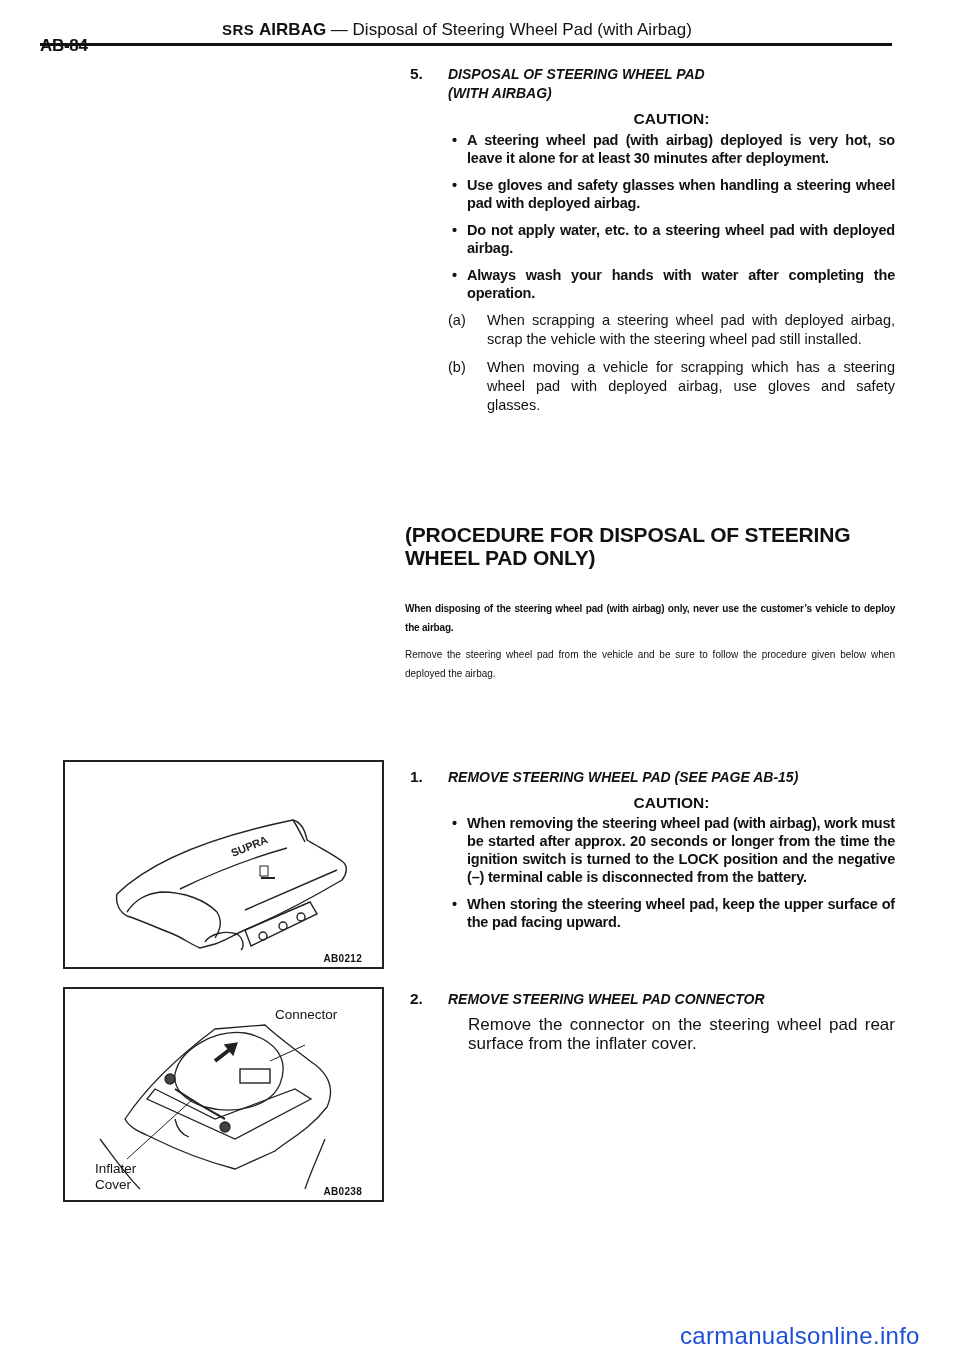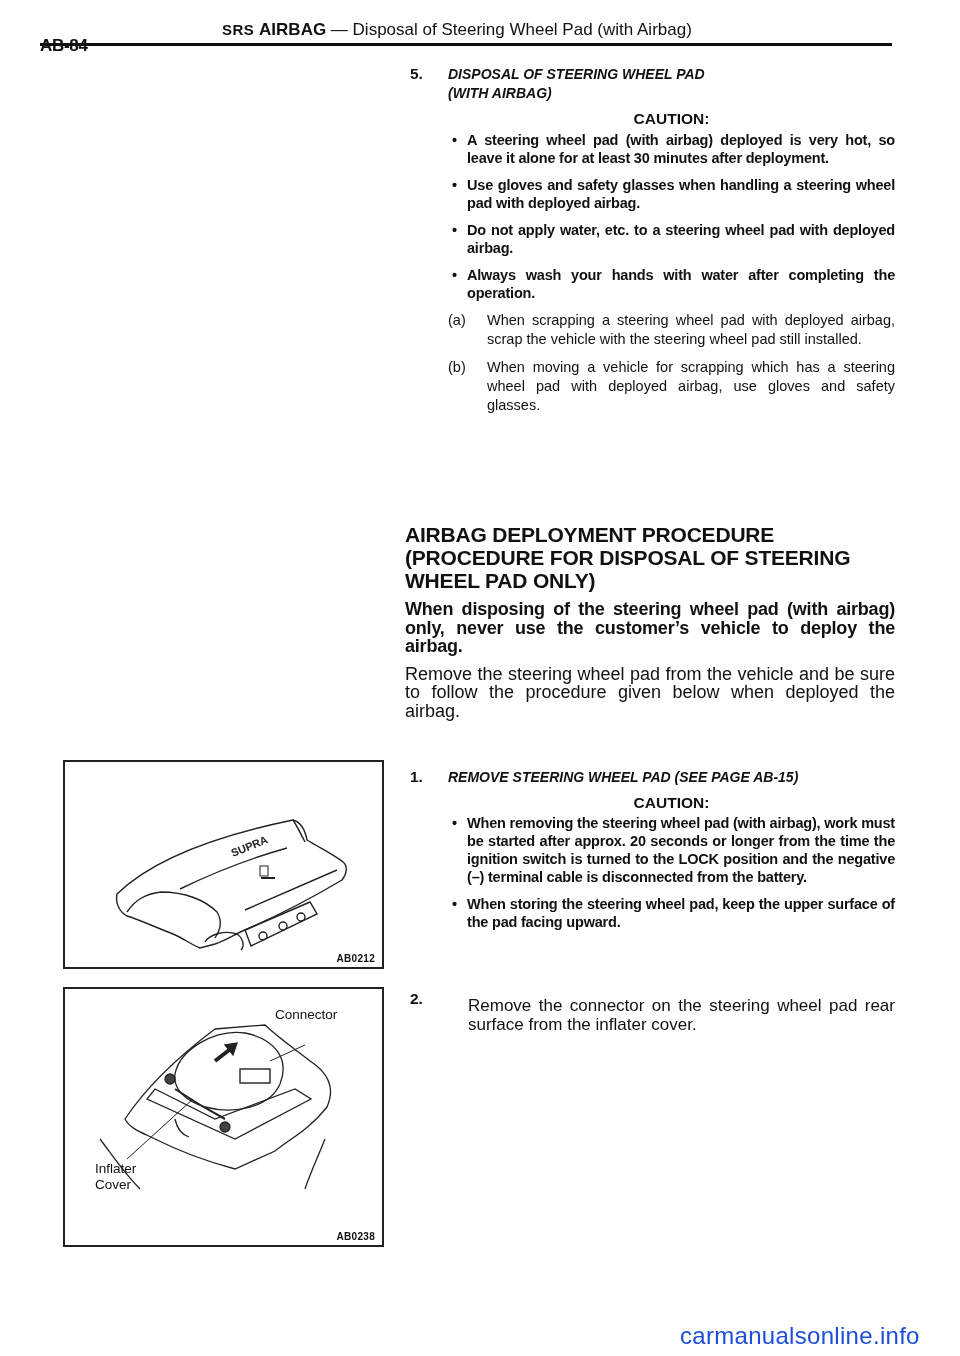--- a/index.html
+++ b/index.html
@@ -20,26 +20,26 @@
     .bullets { margin-left: 47px; list-style: none; }
     .bullets li { position: relative; padding-left: 15px; font-weight: bold; font-size: 14.5px; line-height: 18px; text-align: justify; margin-bottom: 9px; letter-spacing: -0.2px; }
     .bullets li .dot { position: absolute; left: 0; top: 0; }
     .subitems { margin-left: 43px; list-style: none; }
     .subitems li { position: relative; padding-left: 39px; font-size: 14.5px; line-height: 19px; text-align: justify; margin-bottom: 9px; }
     .subitems li .lbl { position: absolute; left: 0; top: 0; }
     .para { margin-left: 63px; font-size: 17px; line-height: 19px; text-align: justify; }
 
     .section-head { position: absolute; left: 405px; top: 523px; width: 500px; font-weight: bold; font-size: 21px; line-height: 23px; letter-spacing: -0.2px; }
     .section-body { position: absolute; left: 405px; top: 600px; width: 490px; }
-    .section-body p { font-size: 18px; line-height: 18.5px; margin-bottom: 9px; text-align: justify; }
+    .section-body p { font-size: 10px; line-height: 18.5px; margin-bottom: 9px; text-align: justify; }
     .section-body p.warn { font-weight: bold; letter-spacing: -0.2px; }
     .hint-label { margin-right: 10px; }
 
     .figure { position: absolute; left: 63px; width: 321px; border: 2px solid #222; background: #fff; }
-    .fig-code { position: absolute; right: 7px; bottom: 3px; font-size: 10px; font-weight: bold; letter-spacing: 0.3px; margin-top: 27px; }
+    .fig-code { position: absolute; right: 20px; bottom: 3px; font-size: 10px; font-weight: bold; letter-spacing: 0.3px; margin-top: 27px; }
     .fig-label { position: absolute; font-size: 13.5px; line-height: 16px; }
     .figure svg { position: absolute; left: 0; top: 0; }
 
     .watermark { position: absolute; left: 680px; top: 1322px; font-size: 24px; color: #1d4ed8; letter-spacing: 0.3px; }
   </style>
 </head>
 <body>
 
 <div class="page-header">
   <div class="page-num">AB-84</div>
@@ -63,41 +63,41 @@
     <li><span class="dot">•</span><span>Do not apply water, etc. to a steering wheel pad with deployed airbag.</span></li>
     <li><span class="dot">•</span><span>Always wash your hands with water after completing the operation.</span></li>
   </ul>
   <ul class="subitems">
     <li><span class="lbl">(a)</span><span>When scrapping a steering wheel pad with deployed airbag, scrap the vehicle with the steering wheel pad still installed.</span></li>
     <li><span class="lbl">(b)</span><span>When moving a vehicle for scrapping which has a steering wheel pad with deployed airbag, use gloves and safety glasses.</span></li>
   </ul>
 </div>
 
 <div class="section-head">
-  <div>AIRBAG DEPLOYMENT PROCEDURE</div>
   <div>(PROCEDURE FOR DISPOSAL OF STEERING</div>
   <div>WHEEL PAD ONLY)</div>
 </div>
 <div class="section-body">
   <p class="warn">When disposing of the steering wheel pad (with airbag) only, never use the customer’s vehicle to deploy the airbag.</p>
   <p>Remove the steering wheel pad from the vehicle and be sure to follow the procedure given below when deployed the airbag.</p>
 </div>
 
 <div class="step" style="top:768px;">
   <div class="step-num">1.</div>
   <div class="step-head">REMOVE STEERING WHEEL PAD (SEE PAGE AB-15)</div>
   <div class="caution-label">CAUTION:</div>
   <ul class="bullets" style="margin-top:2px;">
     <li><span class="dot">•</span><span>When removing the steering wheel pad (with airbag), work must be started after approx. 20 seconds or longer from the time the ignition switch is turned to the LOCK position and the negative (–) terminal cable is disconnected from the battery.</span></li>
     <li><span class="dot">•</span><span>When storing the steering wheel pad, keep the upper surface of the pad facing upward.</span></li>
   </ul>
 </div>
 
 <div class="step" style="top:990px;">
   <div class="step-num">2.</div>
+  <div class="step-head">REMOVE STEERING WHEEL PAD CONNECTOR</div>
   <p class="para" style="margin-top:6px;">Remove the connector on the steering wheel pad rear surface from the inflater cover.</p>
 </div>
 
 <div class="figure" style="top:760px;height:209px;">
   <svg width="317" height="205" viewBox="0 0 317 205" fill="none" stroke="#222" stroke-width="1.4">
     <path d="M52 132 C 90 95, 160 72, 228 58 C 236 60, 240 68, 242 78 C 255 86, 268 92, 278 100 C 283 104, 282 112, 277 118 C 240 140, 210 155, 180 168 C 170 172, 162 178, 150 182 L 135 186 C 125 182, 118 176, 108 172 C 90 165, 75 158, 62 154 C 55 150, 50 142, 52 132 Z"></path>
     <path d="M62 150 C 70 138, 80 132, 96 130 C 120 130, 140 138, 152 150 C 158 160, 155 168, 150 176"></path>
     <path d="M115 127 C 150 110, 190 95, 222 86"></path>
     <path d="M180 148 C 210 135, 240 122, 272 108"></path>
     <path d="M228 58 C 232 64, 236 72, 240 80"></path>
@@ -108,21 +108,21 @@
     <circle cx="236" cy="155" r="4"></circle>
     <g stroke="none" fill="#222">
       <text x="168" y="95" font-family="Liberation Sans, sans-serif" font-size="11" font-weight="bold" transform="rotate(-22 168 95)">SUPRA</text>
     </g>
     <rect x="195" y="104" width="8" height="10" stroke-width="1"></rect>
     <path d="M196 116 L 210 116" stroke-width="2"></path>
   </svg>
   <div class="fig-code">AB0212</div>
 </div>
 
-<div class="figure" style="top:987px;height:260px;">
+<div class="figure" style="top:987px;height:215px;">
   <svg width="317" height="208" viewBox="0 0 317 208" fill="none" stroke="#222" stroke-width="1.3">
     <path d="M60 130 C 80 100, 110 70, 150 40 L 200 36 C 215 50, 230 60, 245 72 C 265 85, 270 100, 262 118 C 245 140, 225 150, 210 162 L 170 180 C 140 172, 110 160, 90 150 C 78 144, 65 140, 60 130 Z"></path>
     <path d="M110 85 C 115 60, 150 40, 180 44 C 210 50, 225 70, 215 95 C 205 118, 170 126, 140 118 C 120 112, 108 100, 110 85 Z"></path>
     <path d="M90 100 L 150 130 L 230 100 L 246 110 L 170 150 L 82 110 Z"></path>
     <path d="M150 72 L 168 58" stroke-width="4"></path>
     <path d="M160 56 L 172 54 L 168 66 Z" fill="#222"></path>
     <rect x="175" y="80" width="30" height="14" stroke-width="1.4"></rect>
     <circle cx="105" cy="90" r="5" fill="#444"></circle>
     <circle cx="160" cy="138" r="5" fill="#444"></circle>
     <path d="M110 100 C 125 110, 145 122, 160 130" stroke-width="2"></path>

